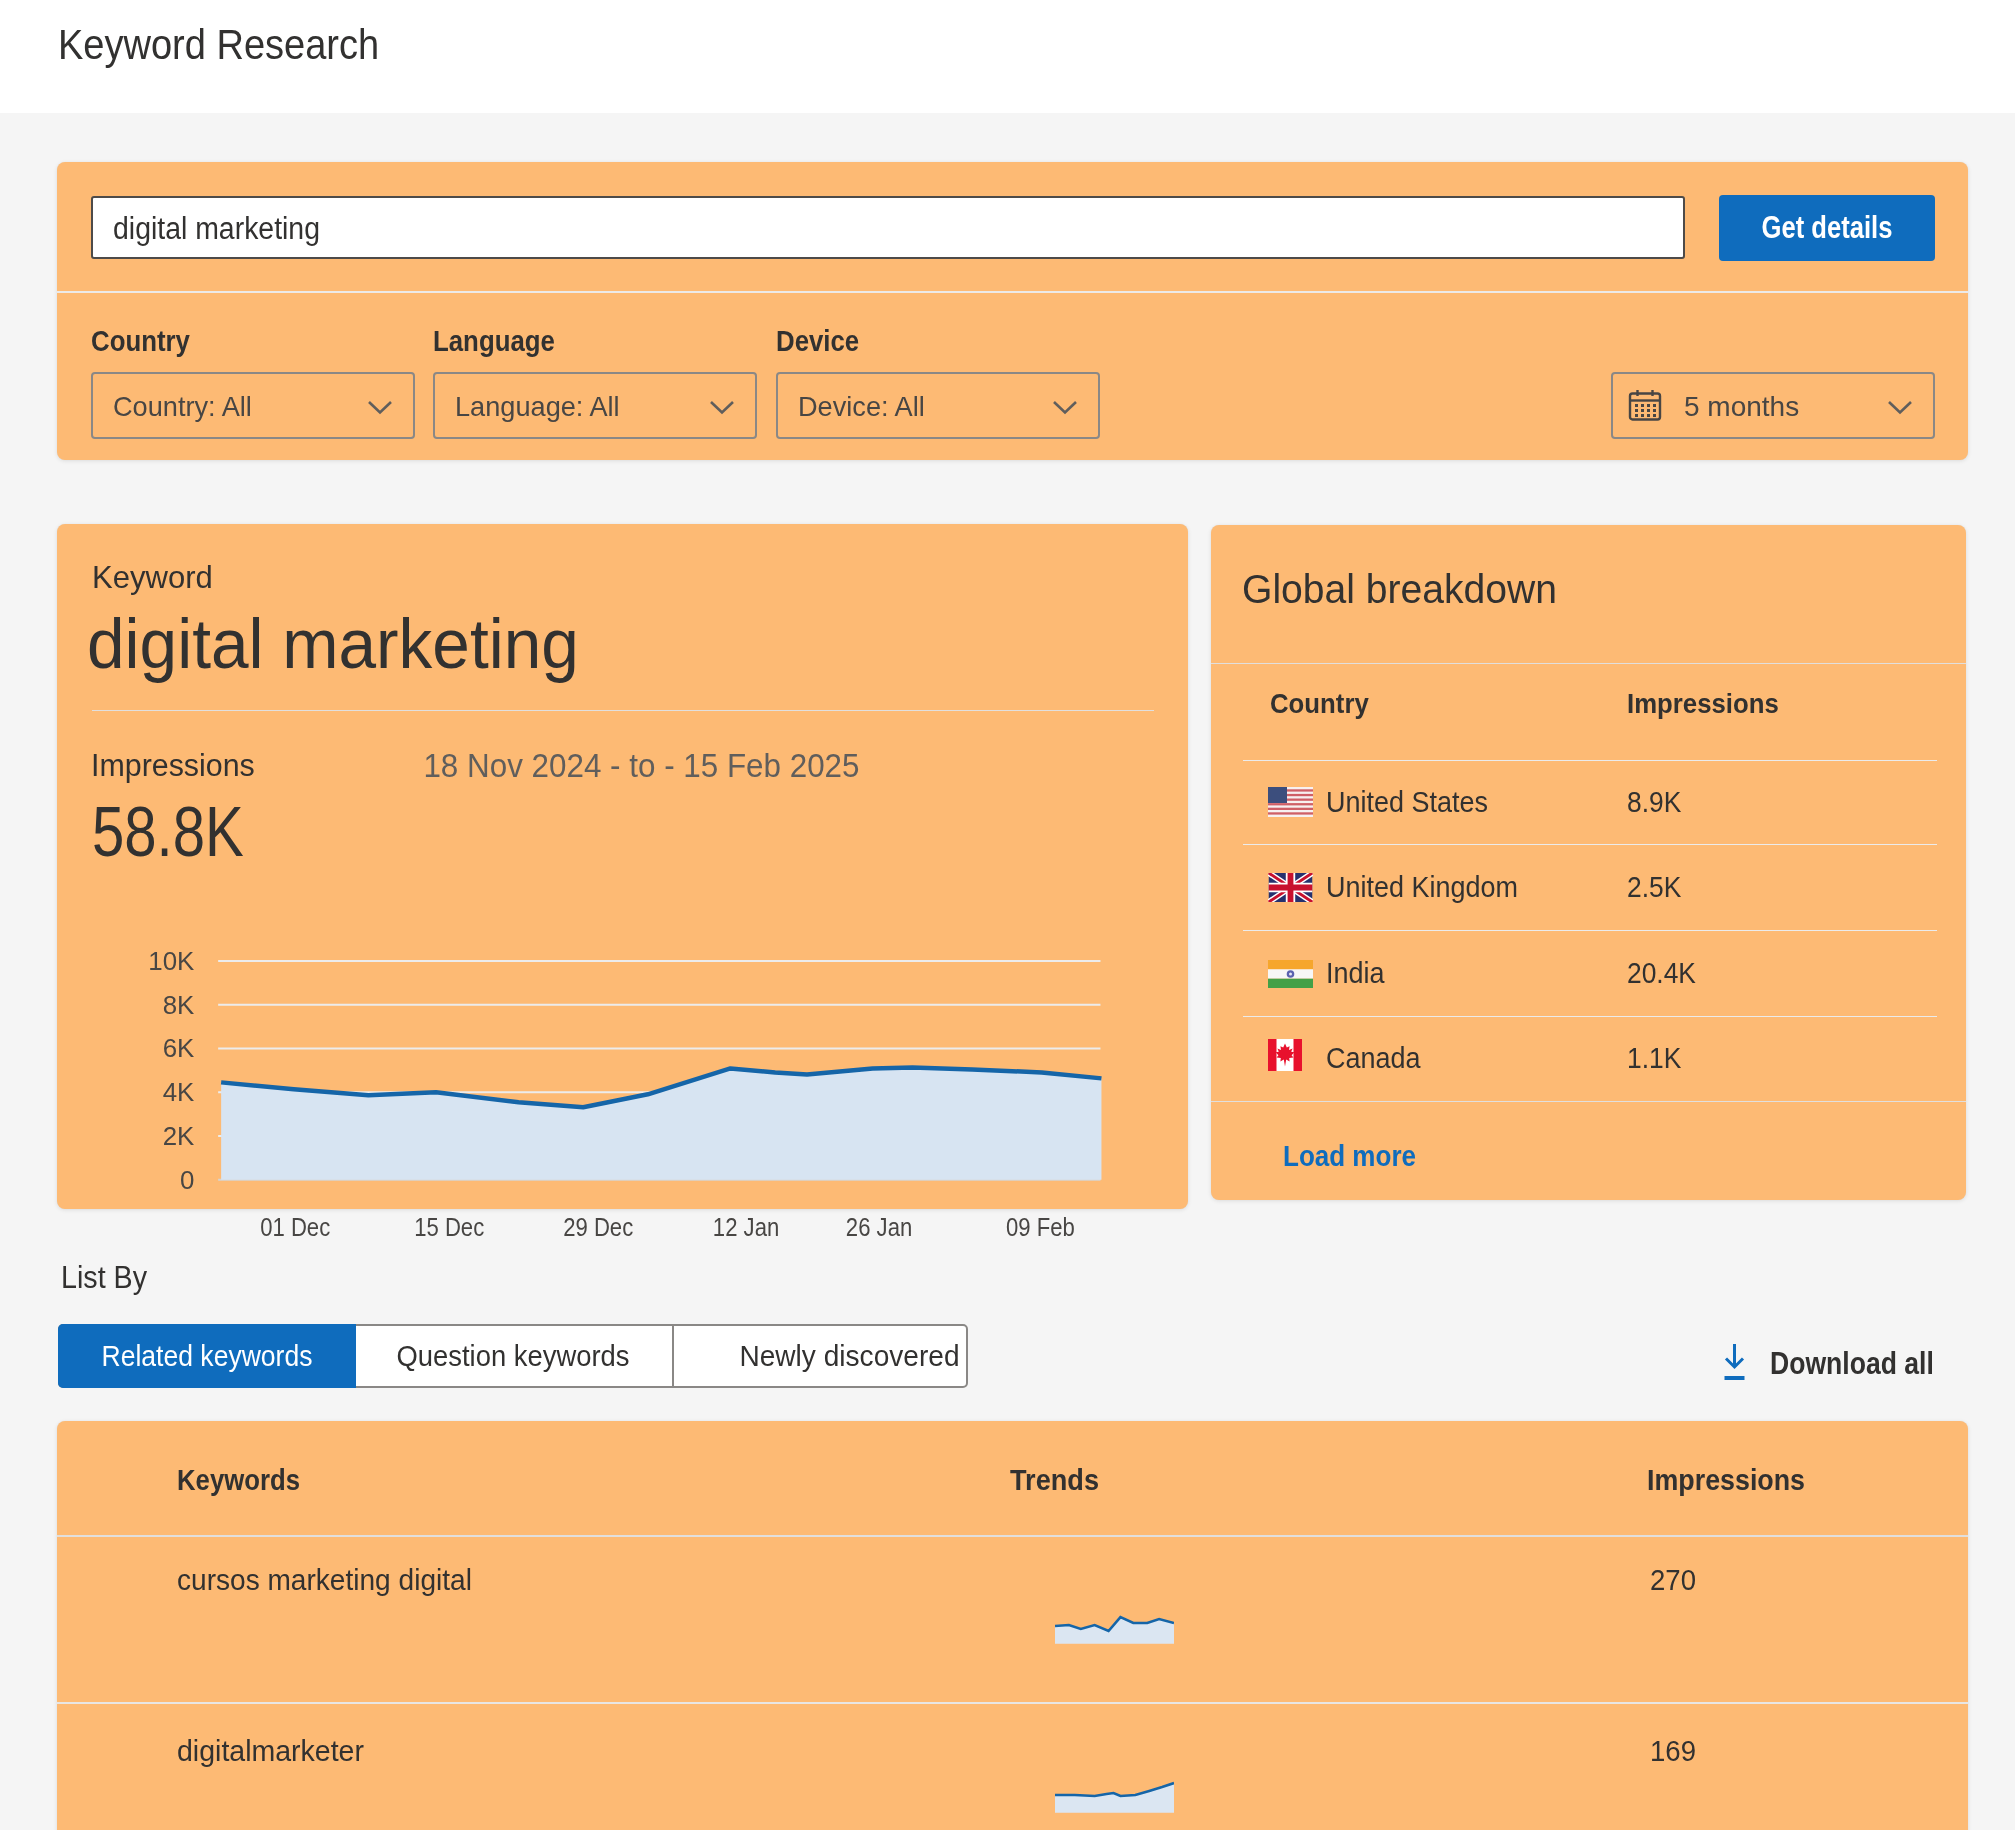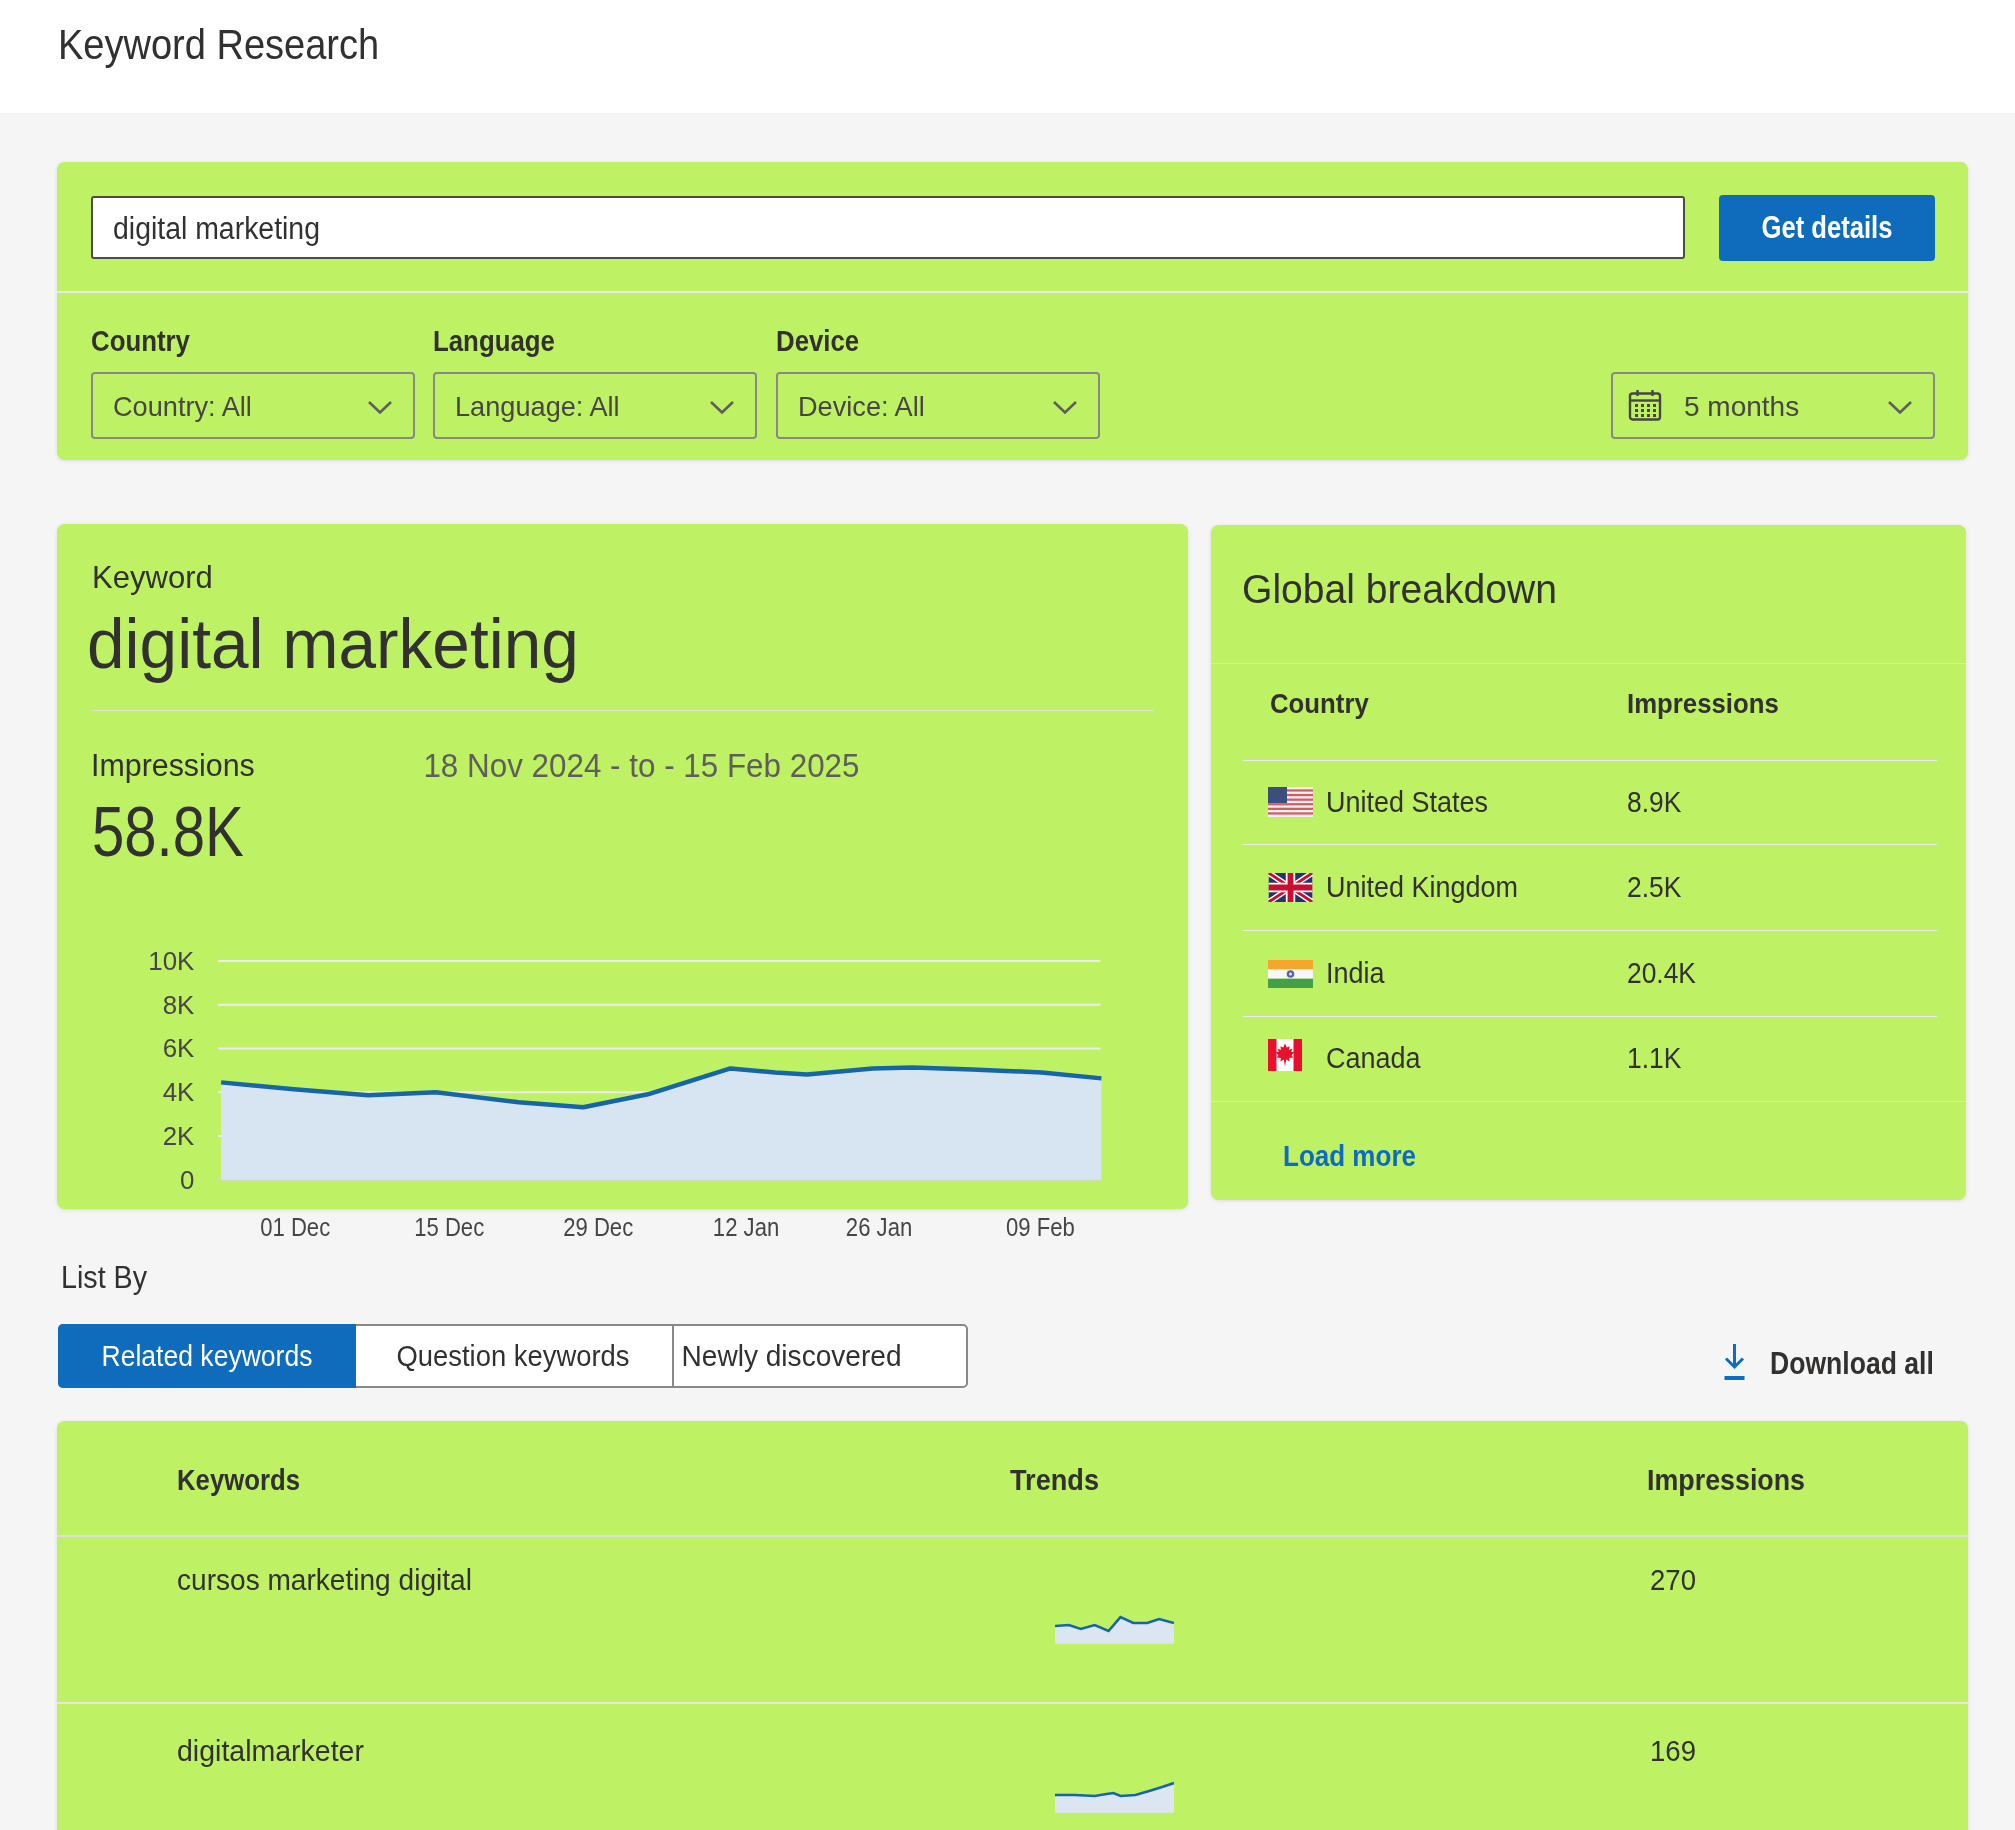--- a/index.html
+++ b/index.html
@@ -1,19 +1,19 @@
 <!DOCTYPE html>
 <html><head>
 <meta charset="utf-8">
 <style>
   * { margin:0; padding:0; box-sizing:border-box; }
   html,body { width:2016px; height:1831px; }
   body { font-family:"Liberation Sans", sans-serif; background:#f5f5f5; position:relative; overflow:hidden; color:#323130; }
   .abs { position:absolute; white-space:pre; }
-  .card { position:absolute; background:#bef264; border-radius:8px; box-shadow:0 1px 4px rgba(0,0,0,0.10), 0 0 1px rgba(0,0,0,0.06); }
+  .card { position:absolute; background:#fdba74; border-radius:8px; box-shadow:0 1px 4px rgba(0,0,0,0.10), 0 0 1px rgba(0,0,0,0.06); }
   .sxl { transform-origin:0 50%; }
   .sxc { transform-origin:50% 50%; display:inline-block; }
 </style>
 </head>
 <body>
 
 <div class="abs" style="left:0;top:0;width:2016px;height:113px;background:#fff;"></div>
 <div class="abs sxl" style="left:58px;top:21px;font-size:42px;color:#323130;transform:scaleX(0.905);">Keyword Research</div>
 
 <div class="card" style="left:57px;top:162px;width:1911px;height:298px;"></div>
@@ -168,21 +168,21 @@
 
   <div class="abs sxl" style="left:72px;top:615px;font-size:29px;font-weight:bold;color:#0f6cbd;transform:scaleX(0.897);">Load more</div>
 </div>
 
 <div class="abs sxl" style="left:61px;top:1260px;font-size:31px;color:#323130;transform:scaleX(0.925);">List By</div>
 
 <div class="abs" style="left:58px;top:1324px;width:910px;height:64px;background:#fff;border:2px solid #8a8886;border-radius:5px;"></div>
 <div class="abs" style="left:672px;top:1326px;width:2px;height:60px;background:#8a8886;"></div>
 <div class="abs" style="left:58px;top:1324px;width:298px;height:64px;background:#0f6cbd;border-radius:5px 0 0 5px;text-align:center;"><span class="sxc" style="display:block;width:100%;font-size:30px;color:#fff;line-height:64px;transform:scaleX(0.885);">Related keywords</span></div>
 <div class="abs" style="left:355px;top:1324px;width:316px;height:76px;text-align:center;"><span class="sxc" style="display:block;width:100%;font-size:30px;color:#323130;line-height:64px;transform:scaleX(0.913);">Question keywords</span></div>
-<div class="abs" style="left:672px;top:1324px;width:297px;height:64px;text-align:left;"><span class="sxc" style="display:block;width:100%;font-size:30px;color:#323130;line-height:64px;transform:scaleX(0.936);">Newly discovered</span></div>
+<div class="abs" style="left:672px;top:1324px;width:297px;height:64px;text-align:right;"><span class="sxc" style="display:block;width:100%;font-size:30px;color:#323130;line-height:64px;transform:scaleX(0.936);">Newly discovered</span></div>
 
 <svg class="abs" style="left:1722px;top:1342px;" width="25" height="40" viewBox="0 0 25 40">
   <path d="M12.5 2 V24 M4 16.5 L12.5 25 L21 16.5" stroke="#0f6cbd" stroke-width="3" fill="none"></path>
   <line x1="2.5" y1="36" x2="22.5" y2="36" stroke="#0f6cbd" stroke-width="4"></line>
 </svg>
 <div class="abs sxl" style="left:1770px;top:1345px;font-size:32px;font-weight:bold;color:#323130;transform:scaleX(0.83);">Download all</div>
 
 <div class="card" style="left:57px;top:1421px;width:1911px;height:458px;border-radius:8px 8px 0 0;">
   <div class="abs sxl" style="left:120px;top:43px;font-size:29px;font-weight:bold;color:#323130;transform:scaleX(0.887);">Keywords</div>
   <div class="abs sxl" style="left:953px;top:43px;font-size:29px;font-weight:bold;color:#323130;transform:scaleX(0.936);">Trends</div>

